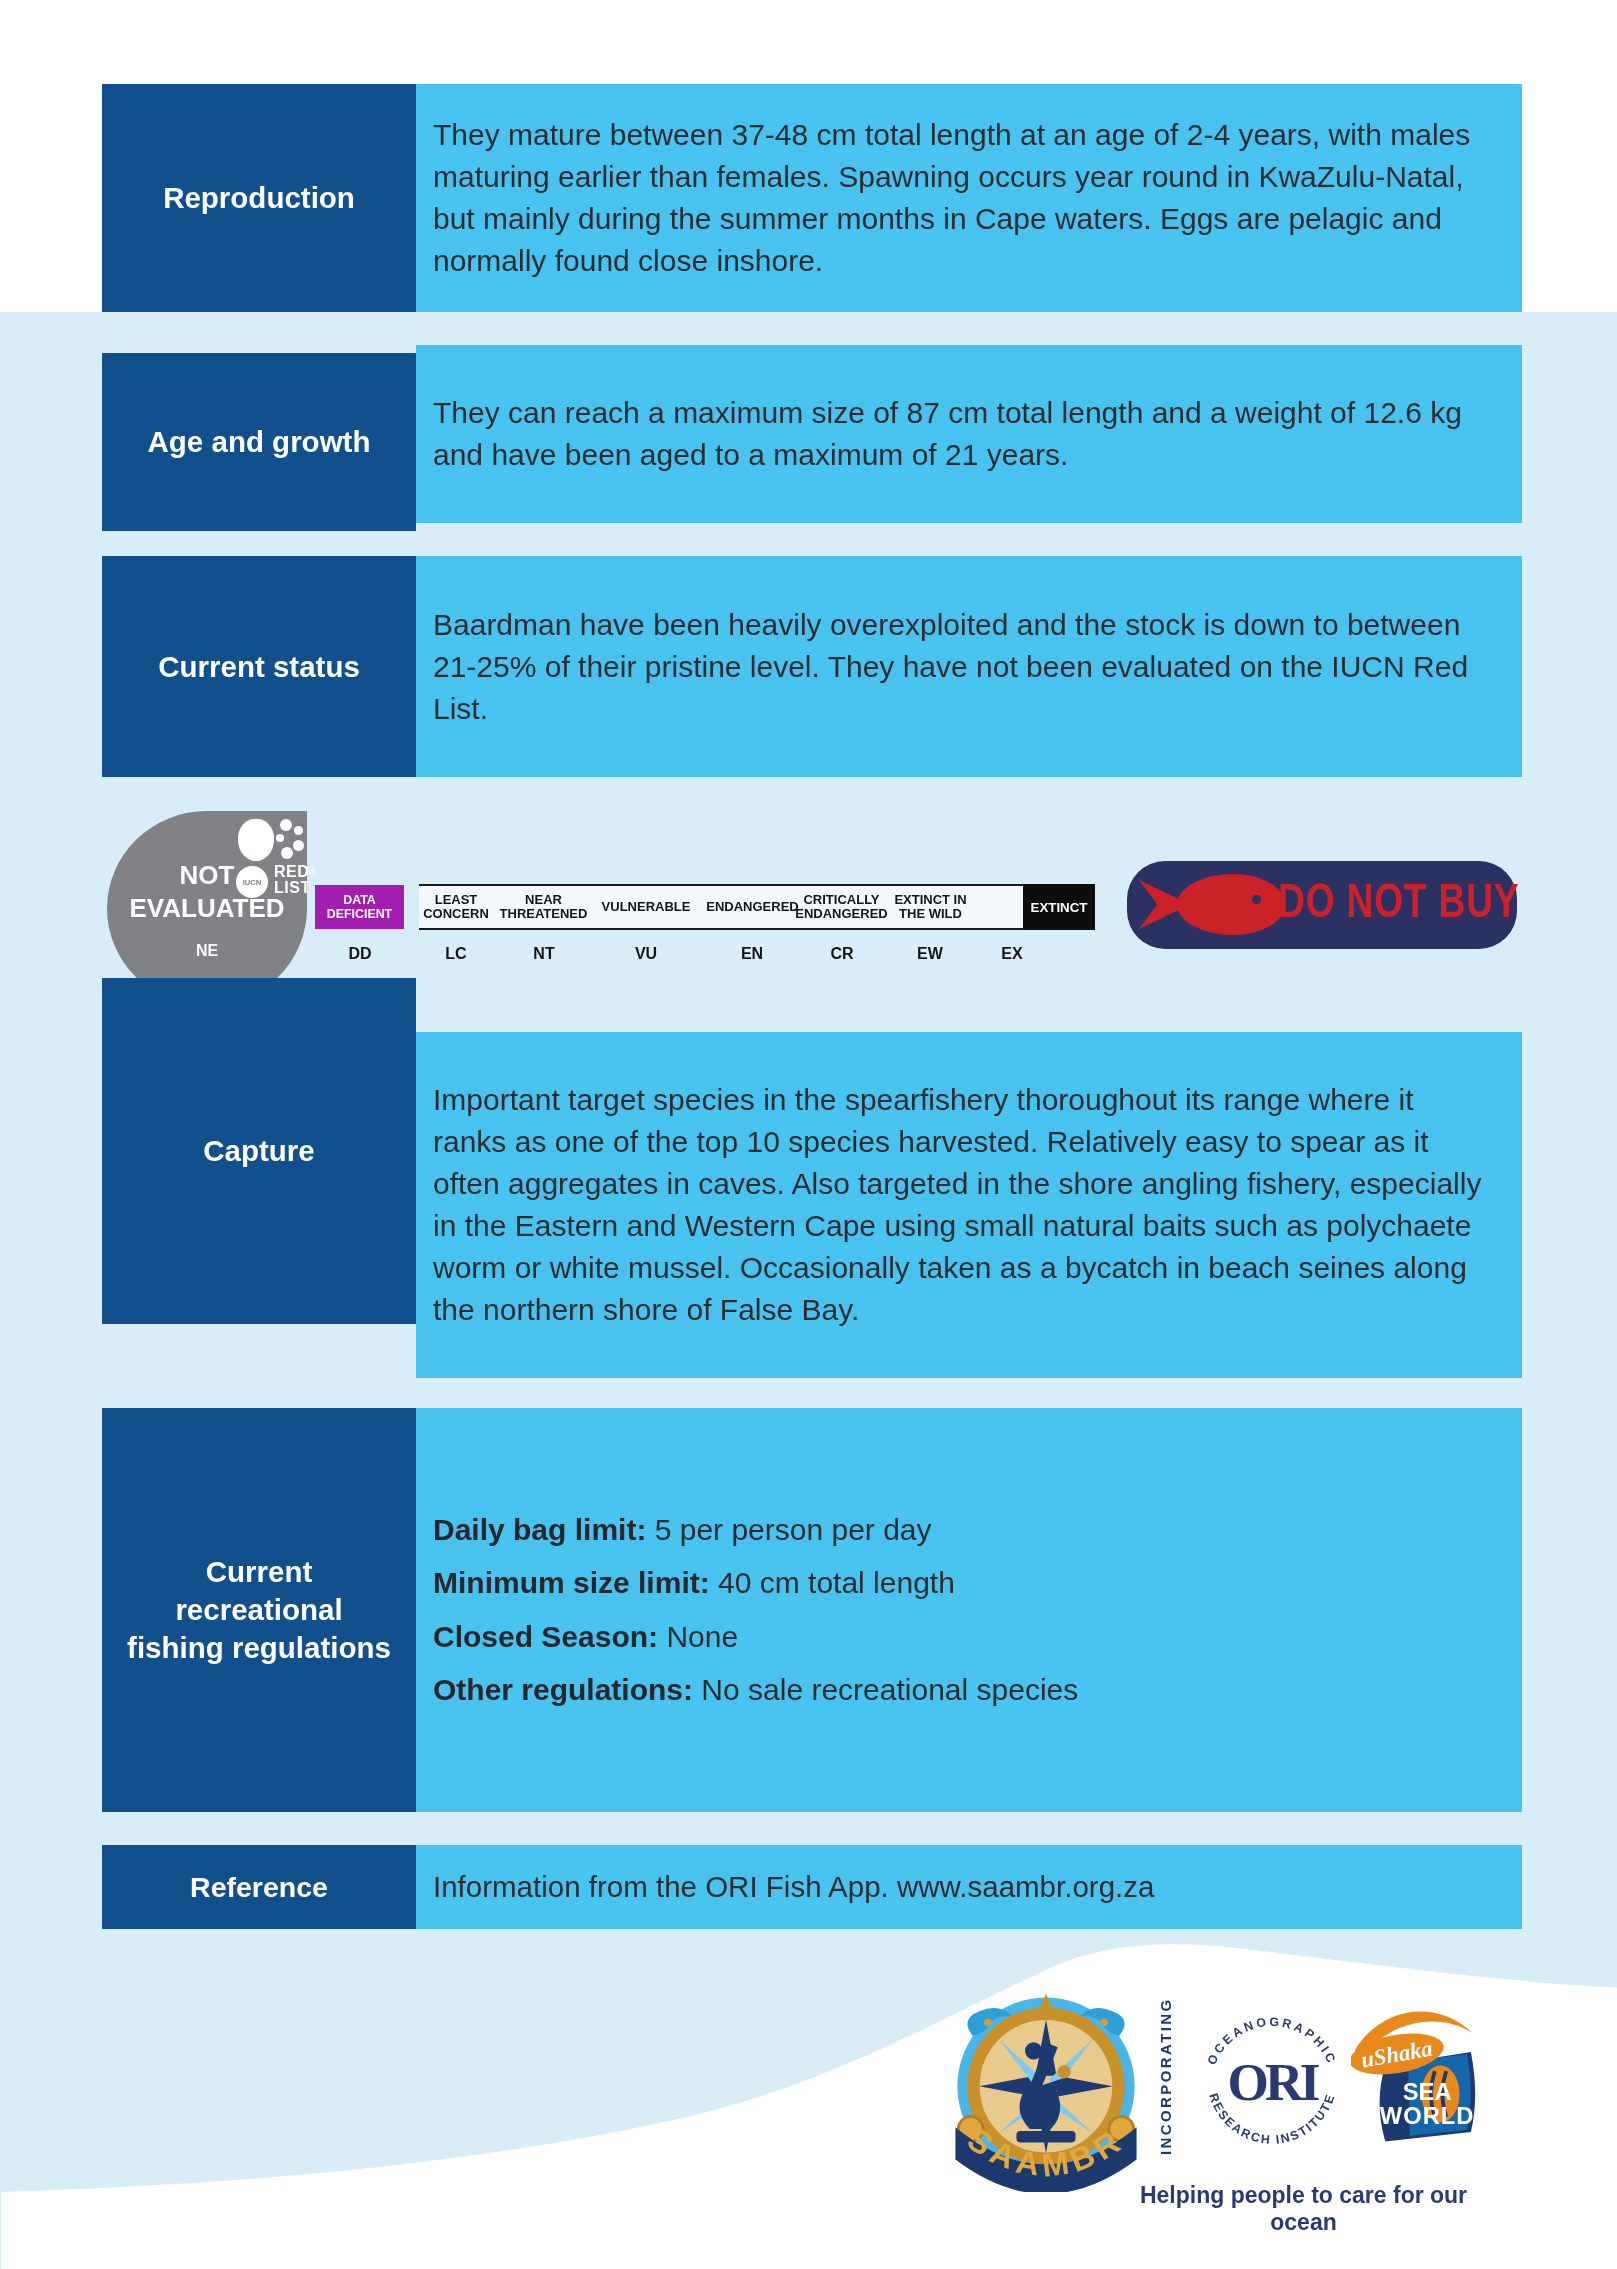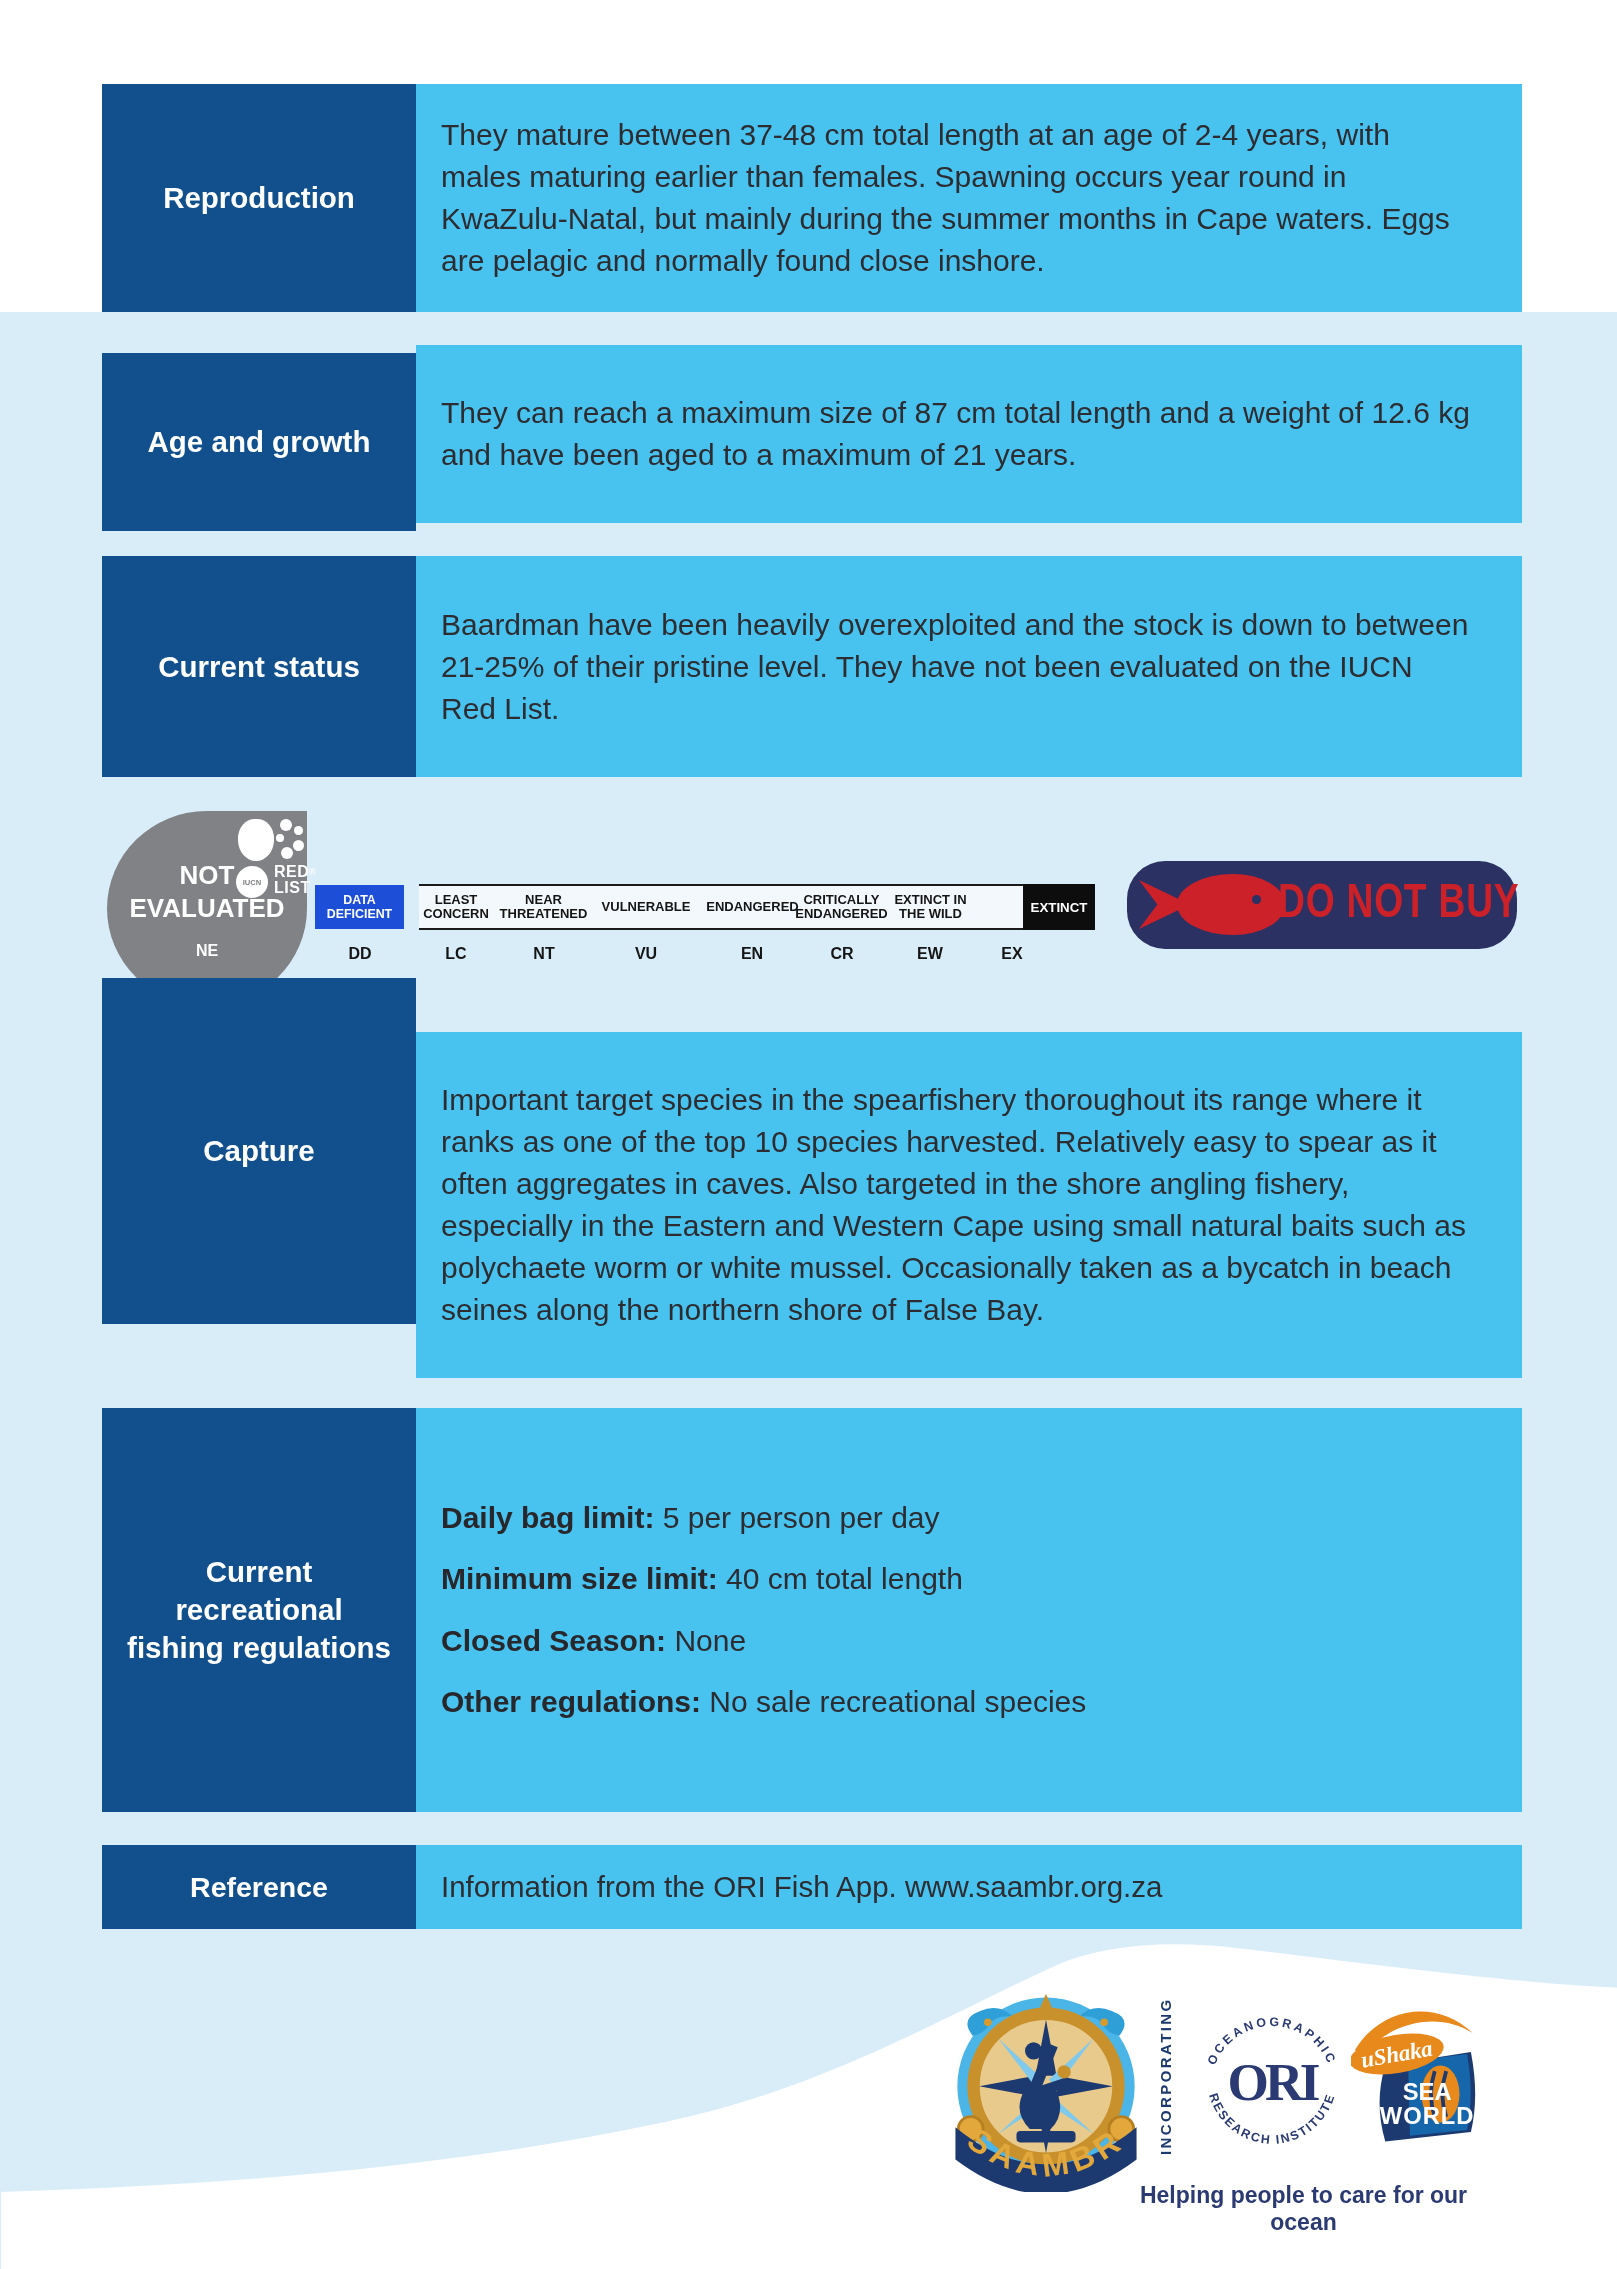--- a/index.html
+++ b/index.html
@@ -12,39 +12,39 @@
   .row-label{
     position:absolute;left:102px;width:314px;background:#11508c;color:#ffffff;
     display:flex;align-items:center;justify-content:center;text-align:center;
     font-weight:bold;font-size:29.5px;line-height:38px;padding:0 21px;box-sizing:border-box;
   }
   .row-body{
     position:absolute;left:416px;width:1106px;background:#48c3f0;color:#2d2c31;
     display:flex;flex-direction:column;justify-content:center;
     font-size:30px;line-height:42px;padding:9.5px 38px 9.5px 17px;box-sizing:border-box;
   }
-  .row-body p{margin:8px;}
+  .row-body p{margin:0;}
   .row-body p + p{margin-top:11.4px;}
   .reg-line b{font-weight:bold;color:#28272c;}
   
   #ne-badge{
     position:absolute;left:107px;top:811px;width:200px;height:195px;background:#808285;
     border-radius:50% 0 50% 50%;
   }
   #ne-badge .ne-line1{position:absolute;left:0;top:49px;width:100%;text-align:center;color:#fff;font-weight:bold;font-size:26px;}
   #ne-badge .ne-line2{position:absolute;left:0;top:82px;width:100%;text-align:center;color:#fff;font-weight:bold;font-size:26px;}
   #ne-badge .ne-code{position:absolute;left:0;top:131px;width:100%;text-align:center;color:#fff;font-weight:bold;font-size:16px;}
   .rl-blob{position:absolute;left:131px;top:7.6px;width:36px;height:42px;background:#fff;border-radius:46% 46% 50% 50%;}
   .rl-dot{position:absolute;background:#fff;border-radius:50%;}
   .rl-circle{position:absolute;left:129px;top:55px;width:32px;height:32px;background:#fff;border-radius:50%;
     display:flex;align-items:center;justify-content:center;color:#808285;font-size:7.6px;font-weight:bold;}
   .rl-text{position:absolute;left:167px;top:53px;color:#fff;font-weight:bold;font-size:16px;line-height:16px;letter-spacing:0.5px;}
   .rl-reg{font-size:8.6px;vertical-align:top;}
   #dd-box{
-    position:absolute;left:315px;top:885px;width:89px;height:44px;background:#1d4ed8;color:#fff;
+    position:absolute;left:315px;top:885px;width:89px;height:44px;background:#a21caf;color:#fff;
     display:flex;align-items:center;justify-content:center;text-align:center;
     font-size:12.4px;font-weight:bold;line-height:14.3px;
   }
   #scale-band{
     position:absolute;left:419px;top:884px;width:629px;height:46px;background:#f3f8fc;
     border-top:2.9px solid #1b1b1b;border-bottom:2.9px solid #1b1b1b;box-sizing:border-box;
   }
   .scale-label{
     position:absolute;top:884px;height:46px;display:flex;align-items:center;justify-content:center;
     text-align:center;font-size:13px;font-weight:bold;line-height:14.3px;color:#151515;

